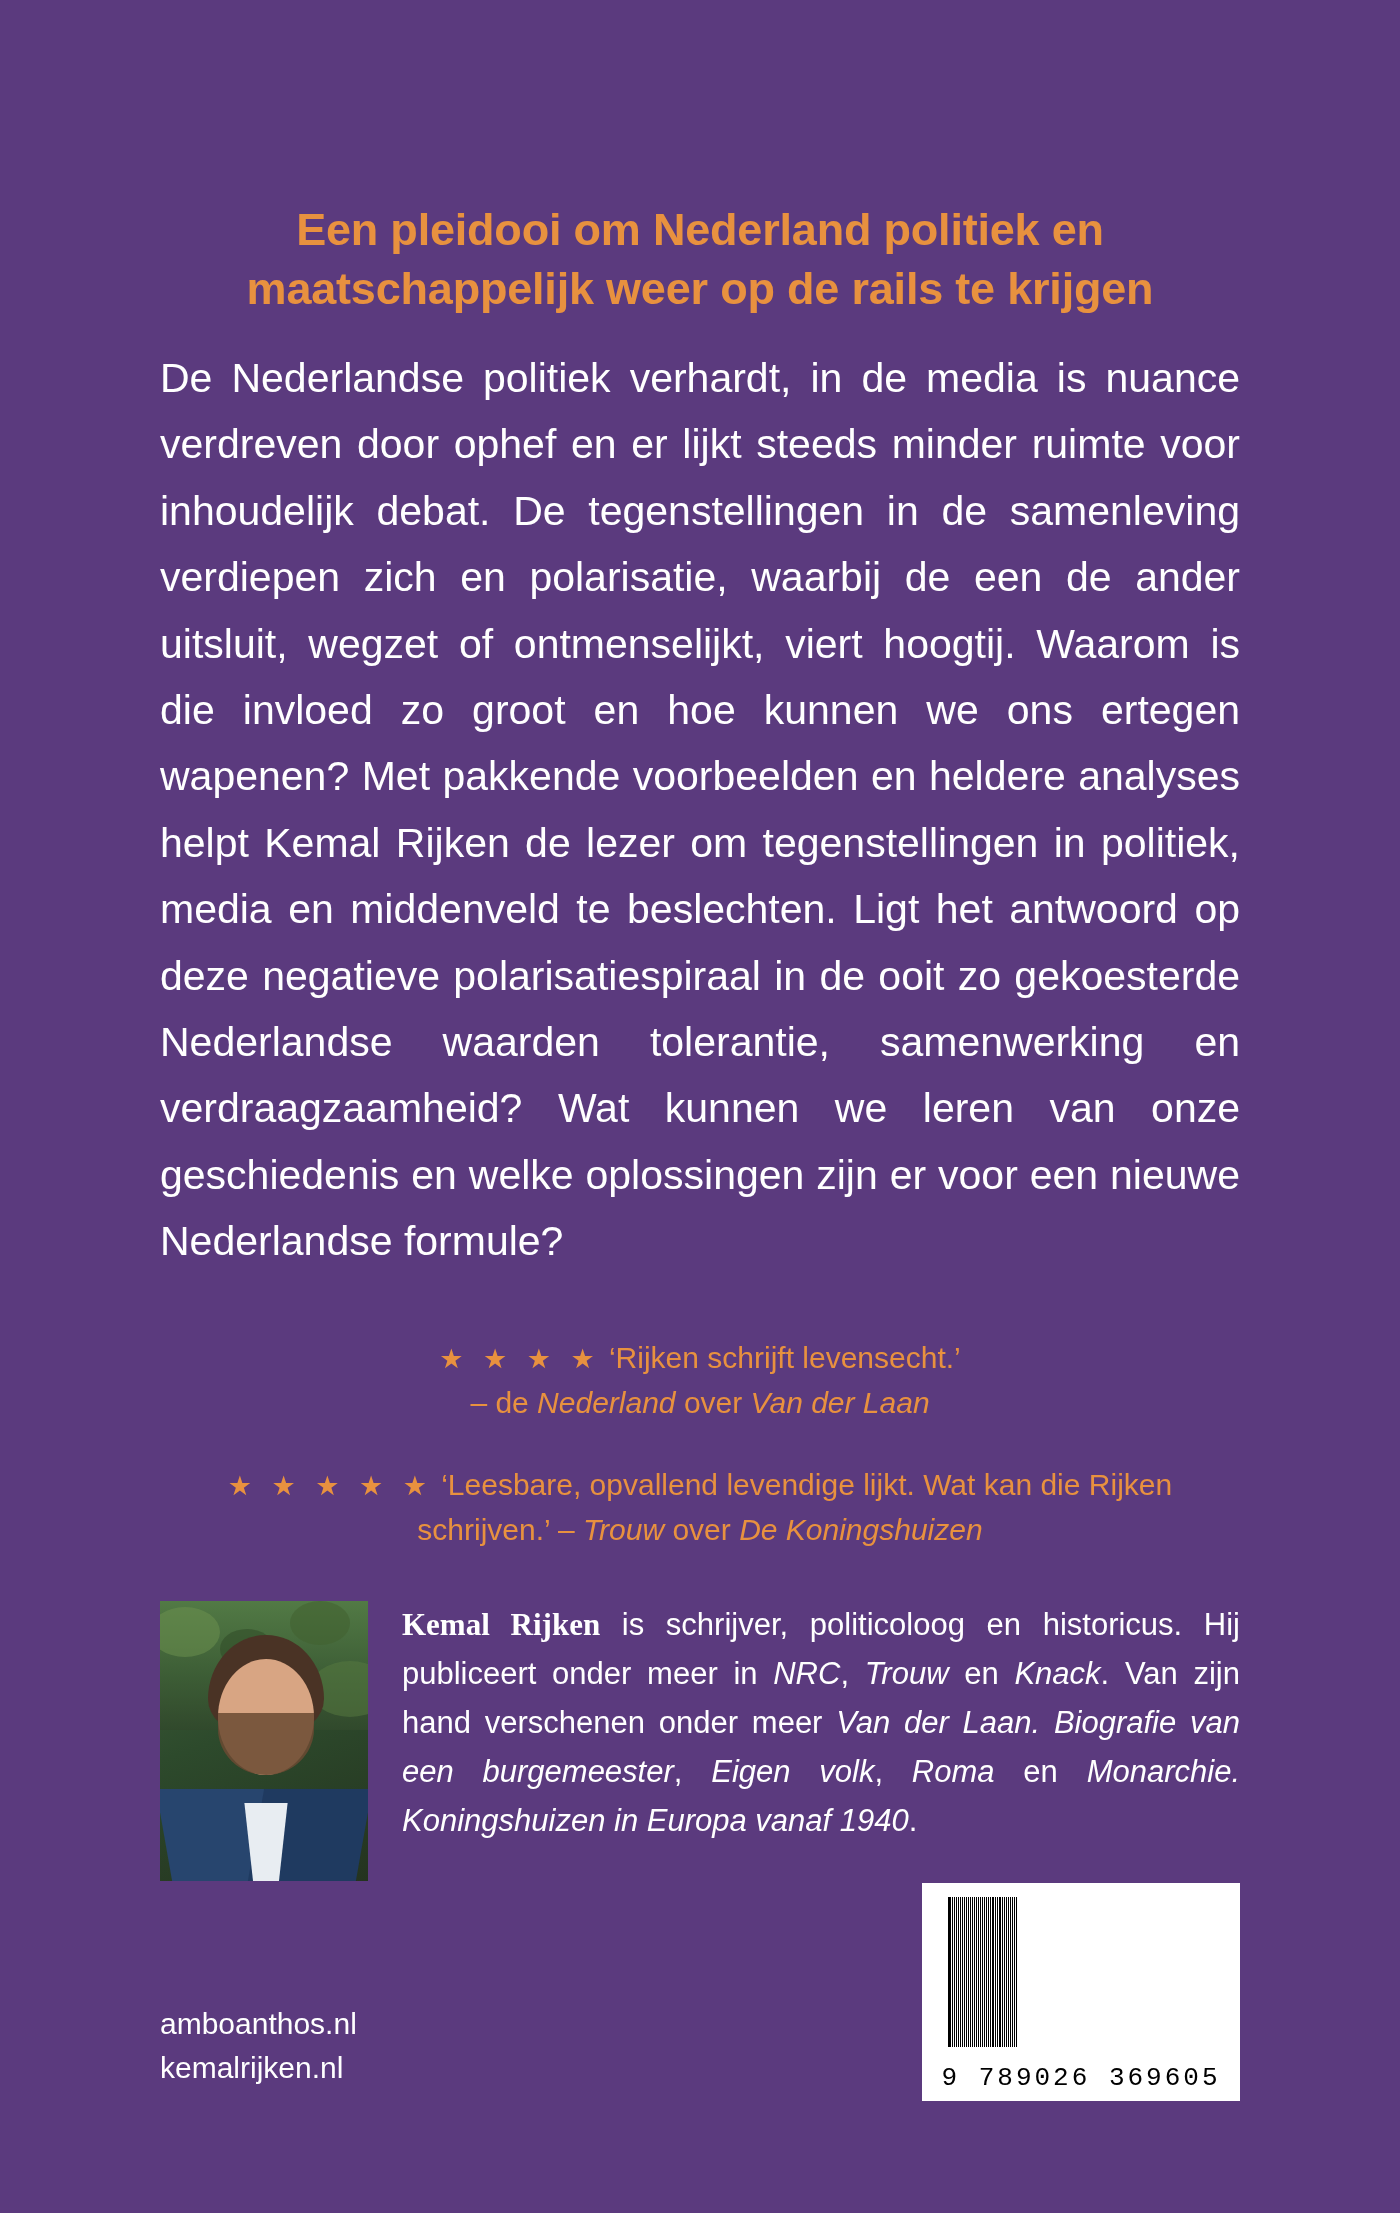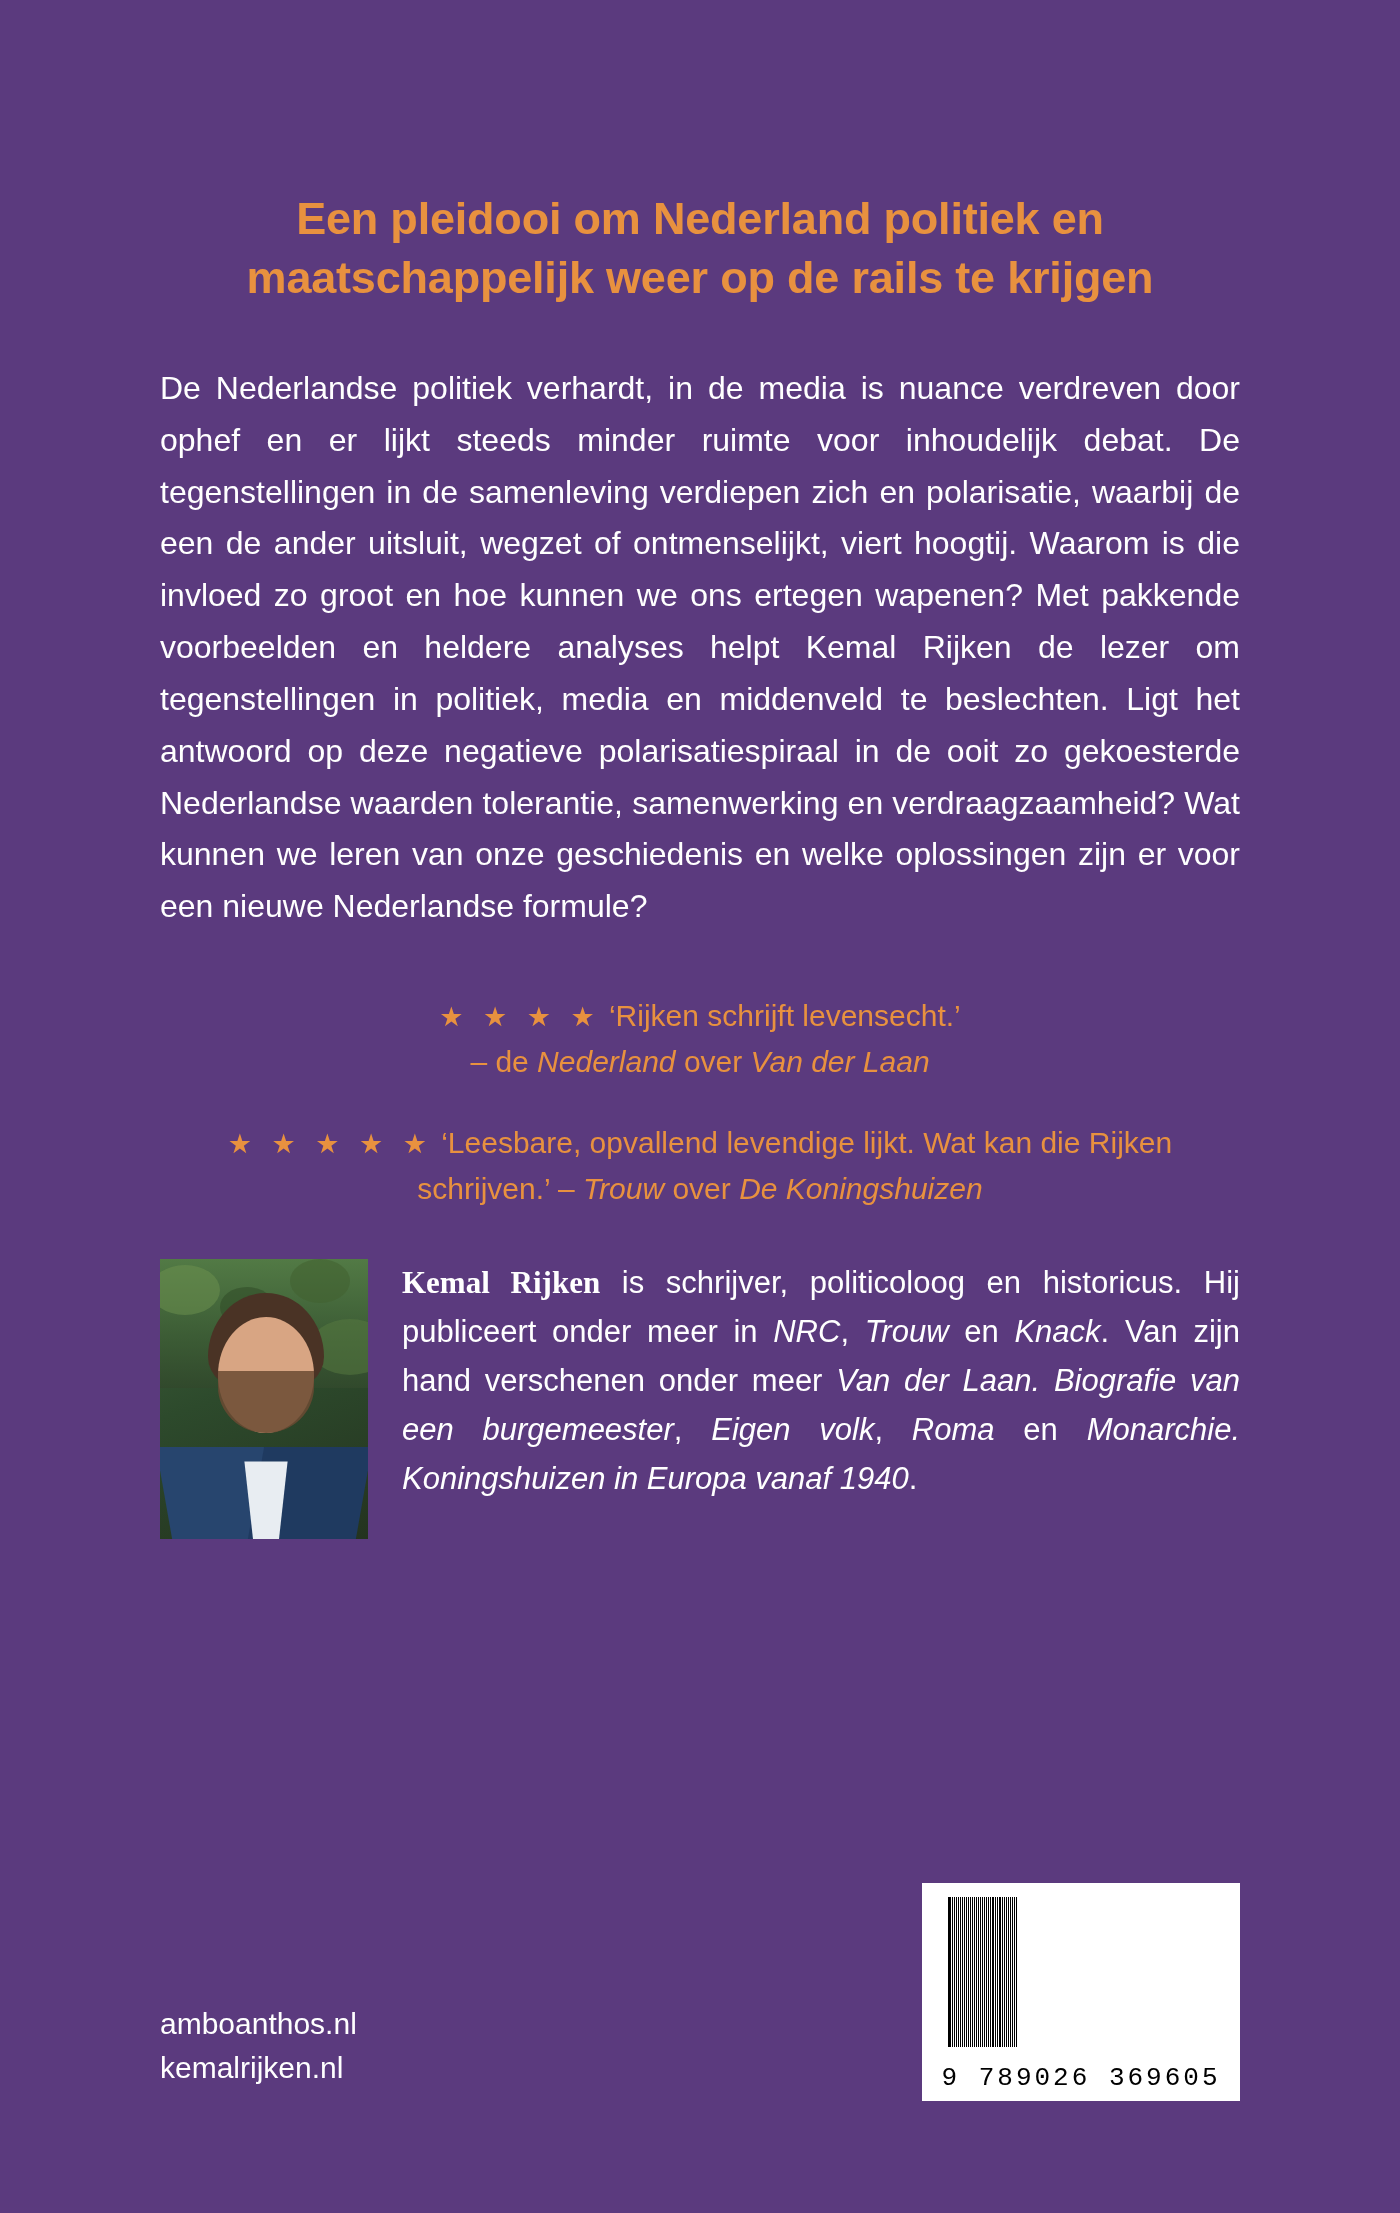--- a/index.html
+++ b/index.html
@@ -12,40 +12,40 @@
     background: #5b3a7e;
     font-family: "Liberation Sans", sans-serif;
     overflow: hidden;
   }
   .page {
     position: relative;
     width: 1400px;
     height: 2213px;
     background: #5b3a7e;
     box-sizing: border-box;
-    padding: 0 160px;
+    padding: 11px 160px;
   }
   .headline {
     color: #e8913f;
     font-size: 45px;
     font-weight: bold;
     line-height: 1.30;
     text-align: center;
     padding-top: 190px;
     letter-spacing: -0.2px;
   }
   .headline .line {
     display: block;
   }
   .blurb {
     color: #ffffff;
-    font-size: 32px;
+    font-size: 41px;
     line-height: 1.62;
     text-align: justify;
-    margin-top: 56px;
+    margin-top: 27px;
     font-weight: 400;
   }
   .quotes {
     margin-top: 60px;
     text-align: center;
     color: #e8913f;
   }
   .quote {
     font-size: 30px;
     line-height: 1.52;

